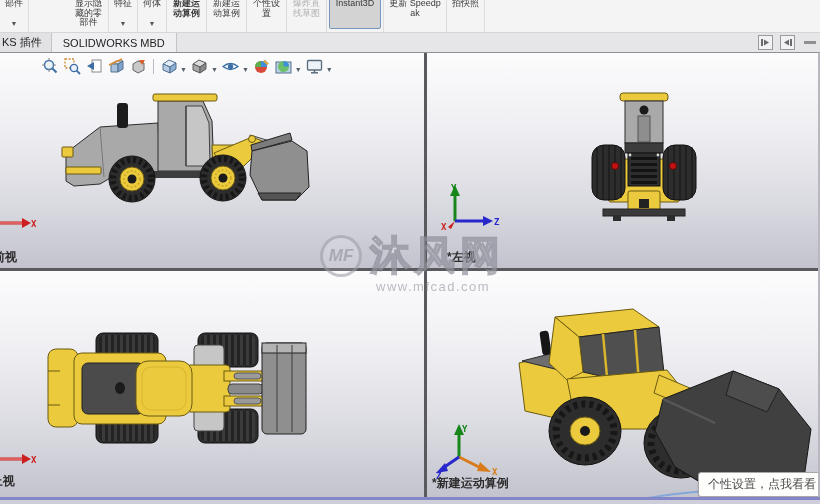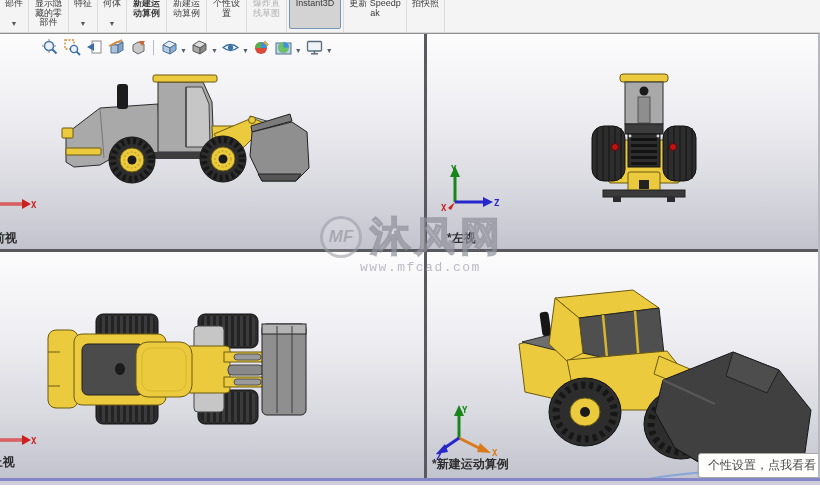--- a/index.html
+++ b/index.html
@@ -48,21 +48,21 @@
   .hud-sep { width:1px; height:15px; background:#b9bcc4; margin:0 3px; }
 
   
   .watermark { position:absolute; left:320px; top:175px; z-index:5; pointer-events:none; }
   .wm-row { display:flex; align-items:center; gap:8px; }
   .wm-logo { width:42px; height:42px; border:3px solid rgba(148,148,158,.55); border-radius:50%;
              display:flex; align-items:center; justify-content:center; font-weight:bold; font-style:italic;
              font-size:17px; color:rgba(148,148,158,.65); background:rgba(255,255,255,.15); }
   .wm-brand { font-size:40px; font-weight:bold; letter-spacing:5px; color:rgba(255,255,255,.28);
               -webkit-text-stroke:1.6px rgba(128,128,140,.62); text-stroke:1.6px rgba(128,128,140,.62); }
-  .wm-url { margin:-4px 0 0 40px; font-size:13px; letter-spacing:1.5px; color:rgba(145,145,156,.6);font-family:Liberation Mono, monospace; }
+  .wm-url { margin:-4px 0 0 56px; font-size:13px; letter-spacing:1.5px; color:rgba(145,145,156,.6); }
 
   
   .tooltip { position:absolute; left:698px; top:419px; background:#fefefd; border:1px solid #a8a8a8;
              border-radius:3px; padding:3px 9px; font-size:12px; color:var(--tooltip-text,#4a4a4a);
              box-shadow:0 1px 2px rgba(0,0,0,.18); z-index:7; white-space:nowrap; }
   .blue-arc { position:absolute; left:646px; top:431px; z-index:6; }
 
   .bottom-strip { height:7px; }
   .bottom-strip .line { height:3px; background:#8486c8; }
   .bottom-strip .pad { height:4px; background:#cdced9; }
@@ -85,21 +85,21 @@
 
 <div class="app">
 
   <div class="ribbon">
     <div class="rb-item">
       <div class="rb-label">部件</div>
       <div class="rb-arrow">▼</div>
     </div>
     <div class="rb-sep"></div>
     <div class="rb-item">
-      <div class="rb-label" style="width:29px;">显示隐藏的零部件</div>
+      <div class="rb-label" style="width:29px;margin-left:40px;">显示隐藏的零部件</div>
     </div>
     <div class="rb-sep"></div>
     <div class="rb-item">
       <div class="rb-label">特征</div>
       <div class="rb-arrow">▼</div>
     </div>
     <div class="rb-sep"></div>
     <div class="rb-item">
       <div class="rb-label">何体</div>
       <div class="rb-arrow">▼</div>
@@ -128,20 +128,43 @@
     <div class="rb-item">
       <div class="rb-label" style="width:52px;">更新 Speedpak</div>
     </div>
     <div class="rb-sep"></div>
     <div class="rb-item">
       <div class="rb-label">拍快照</div>
     </div>
     <div class="rb-sep"></div>
   </div>
 
+  <div class="tabbar">
+    <div class="tab first">
+      <span>KS 插件</span>
+    </div>
+    <div class="tab active">
+      <span>SOLIDWORKS MBD</span>
+    </div>
+    <div class="tab-controls">
+      <span class="wbtn">
+        <svg width="11" height="11" viewBox="0 0 11 11">
+            <rect x="1" y="2" width="2" height="7" fill="#6a6a6e"></rect>
+            <path d="M9,5.5 L4,2.5 L4,8.5 Z" fill="#6a6a6e"></path>
+          </svg>
+      </span>
+      <span class="wbtn">
+        <svg width="11" height="11" viewBox="0 0 11 11">
+            <rect x="8" y="2" width="2" height="7" fill="#6a6a6e"></rect>
+            <path d="M2,5.5 L7,2.5 L7,8.5 Z" fill="#6a6a6e"></path>
+          </svg>
+      </span>
+      <span class="dash"></span>
+    </div>
+  </div>
 
   <div class="graphics">
 
     <div class="vp vp-tl">
       <svg width="424" height="215" viewBox="0 0 424 215">
         <g>
           <path class="f-gray" d="M66,100 L100,74 L158,70 L160,118 L146,124 L112,124 L100,131 L74,133 L66,128 Z"></path>
           <path d="M100,74 L104,124" stroke="#777" fill="none"></path>
           <rect class="f-yellow" x="62" y="94" width="11" height="10" rx="1"></rect>
           <rect class="f-yellow" x="66" y="114" width="35" height="7" rx="1"></rect>

